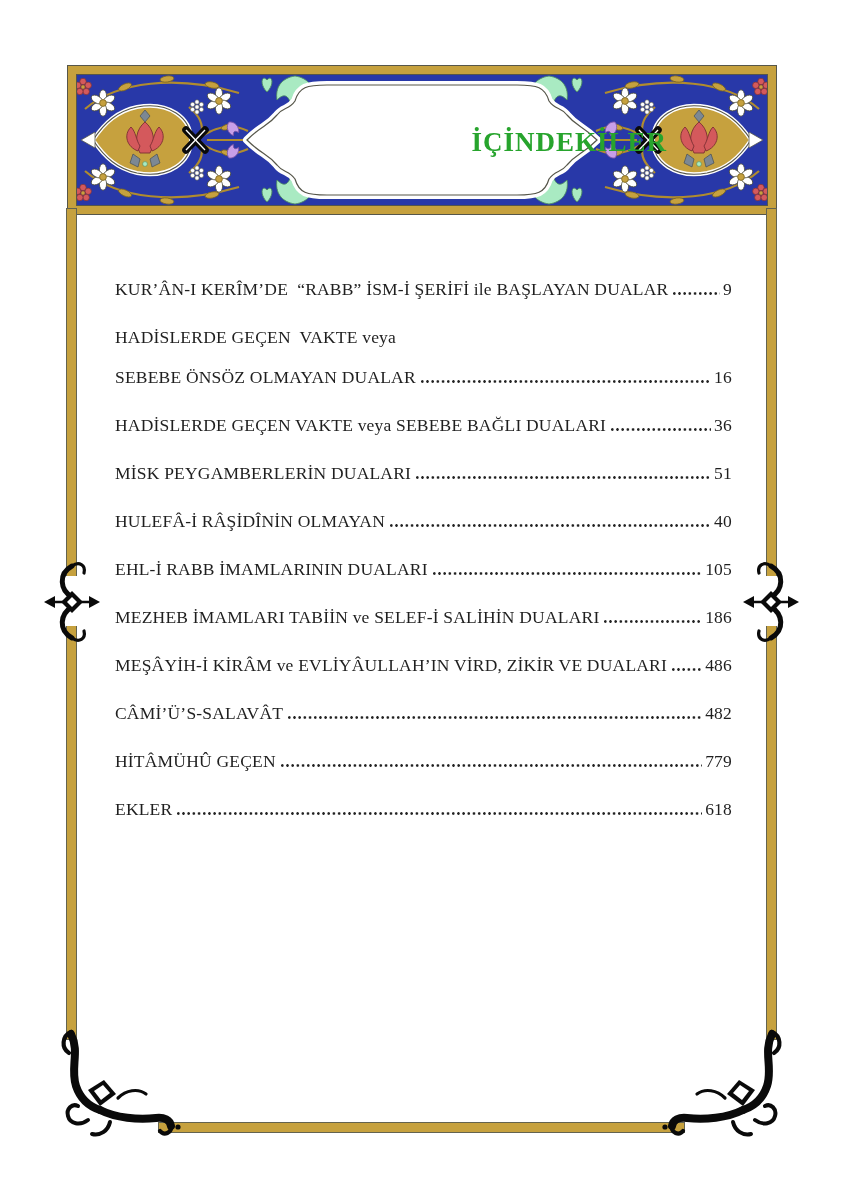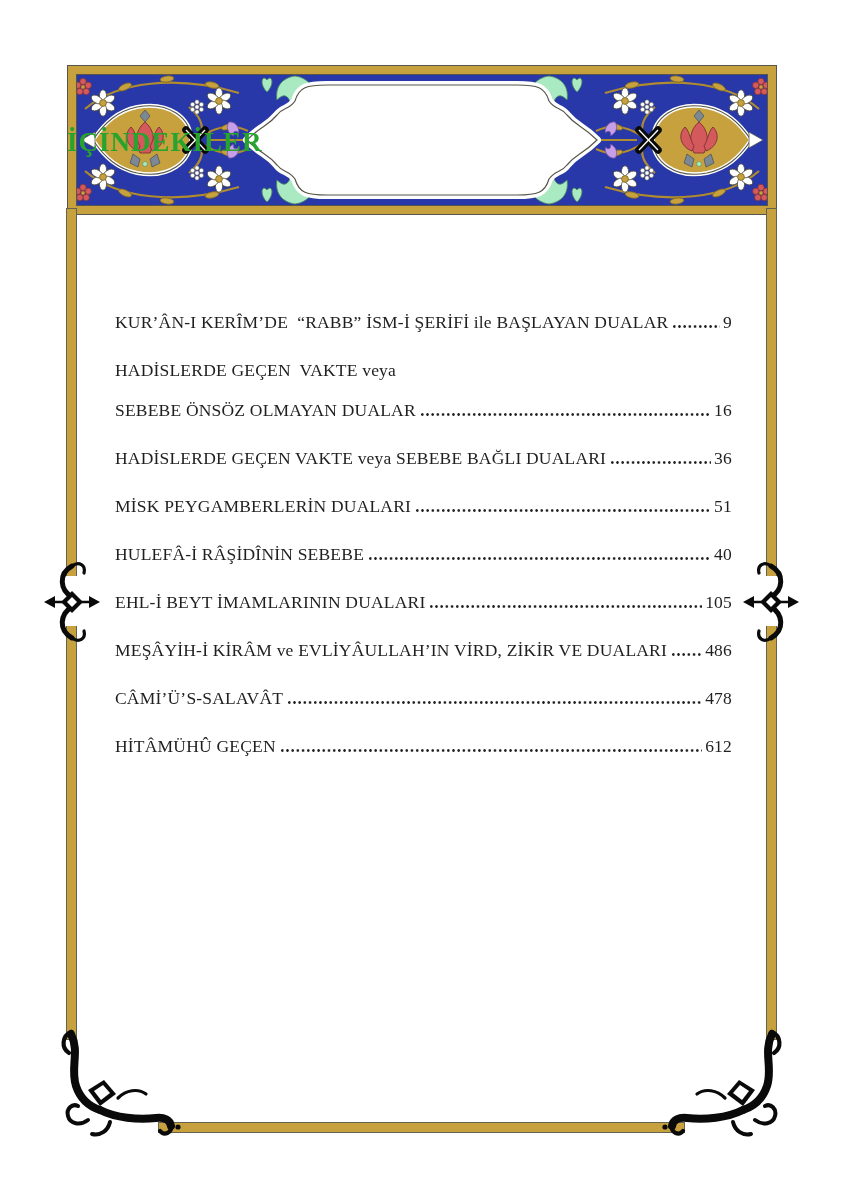--- a/index.html
+++ b/index.html
@@ -13,26 +13,26 @@
   #border-right{left:766px;top:208px;width:11px;height:832px;}
   #border-bottom{left:158px;top:1122px;width:527px;height:11px;}
   .gap{position:absolute;background:#ffffff;}
   #gap-left{left:62px;top:576px;width:20px;height:50px;}
   #gap-right{left:761px;top:576px;width:20px;height:50px;}
 
   
   #band-wrap{position:absolute;left:67px;top:65px;width:710px;height:150px;}
   #band-wrap svg{display:block;width:710px;height:150px;}
   #page-title{
-    position:absolute;left:67px;top:127px;width:600px;text-align:left;
+    position:absolute;left:67px;top:127px;width:600px;text-align:right;
     font-size:27px;font-weight:bold;letter-spacing:1px;color:#27A42D;line-height:30px;
   }
 
   
-  #toc{position:absolute;left:115px;top:279px;width:617px;margin-top:33px;}
+  #toc{position:absolute;left:115px;top:279px;width:617px;}
   .row{
     display:flex;align-items:baseline;
     font-size:17.5px;color:#1f1f1f;letter-spacing:0.2px;
     height:18px;margin-bottom:30px;white-space:pre;
   }
   .row.cont{margin-bottom:22px;}
   .tt{flex:0 0 auto;}
   .leader{
     flex:1 1 auto;min-width:10px;height:3px;margin:0 1px 0 5px;
     background:radial-gradient(circle at 1.3px 1.5px,#222 1.1px,rgba(0,0,0,0) 1.5px);
@@ -251,46 +251,56 @@
     <span class="pg">36</span>
   </div>
 
   <div class="row">
     <span class="tt">MİSK PEYGAMBERLERİN DUALARI</span>
     <span class="leader"></span>
     <span class="pg">51</span>
   </div>
 
   <div class="row">
-    <span class="tt">HULEFÂ-İ RÂŞİDÎNİN SEBEBE</span>
+    <span class="tt">HULEFÂ-İ RÂŞİDÎNİN OLMAYAN</span>
     <span class="leader"></span>
     <span class="pg">40</span>
   </div>
 
   <div class="row">
-    <span class="tt">EHL-İ BEYT İMAMLARININ DUALARI</span>
+    <span class="tt">EHL-İ RABB İMAMLARININ DUALARI</span>
     <span class="leader"></span>
     <span class="pg">105</span>
   </div>
 
+  <div class="row">
+    <span class="tt">MEZHEB İMAMLARI TABİİN ve SELEF-İ SALİHİN DUALARI</span>
+    <span class="leader"></span>
+    <span class="pg">186</span>
+  </div>
 
 
   <div class="row">
     <span class="tt">MEŞÂYİH-İ KİRÂM ve EVLİYÂULLAH’IN VİRD, ZİKİR VE DUALARI</span>
     <span class="leader"></span>
     <span class="pg">486</span>
   </div>
 
   <div class="row">
     <span class="tt">CÂMİ’Ü’S-SALAVÂT</span>
     <span class="leader"></span>
-    <span class="pg">478</span>
+    <span class="pg">482</span>
   </div>
 
   <div class="row">
     <span class="tt">HİTÂMÜHÛ GEÇEN</span>
     <span class="leader"></span>
-    <span class="pg">612</span>
-  </div>
-
+    <span class="pg">779</span>
+  </div>
+
+  <div class="row">
+    <span class="tt">EKLER</span>
+    <span class="leader"></span>
+    <span class="pg">618</span>
+  </div>
 
 
 </div>
 
 </body></html>

